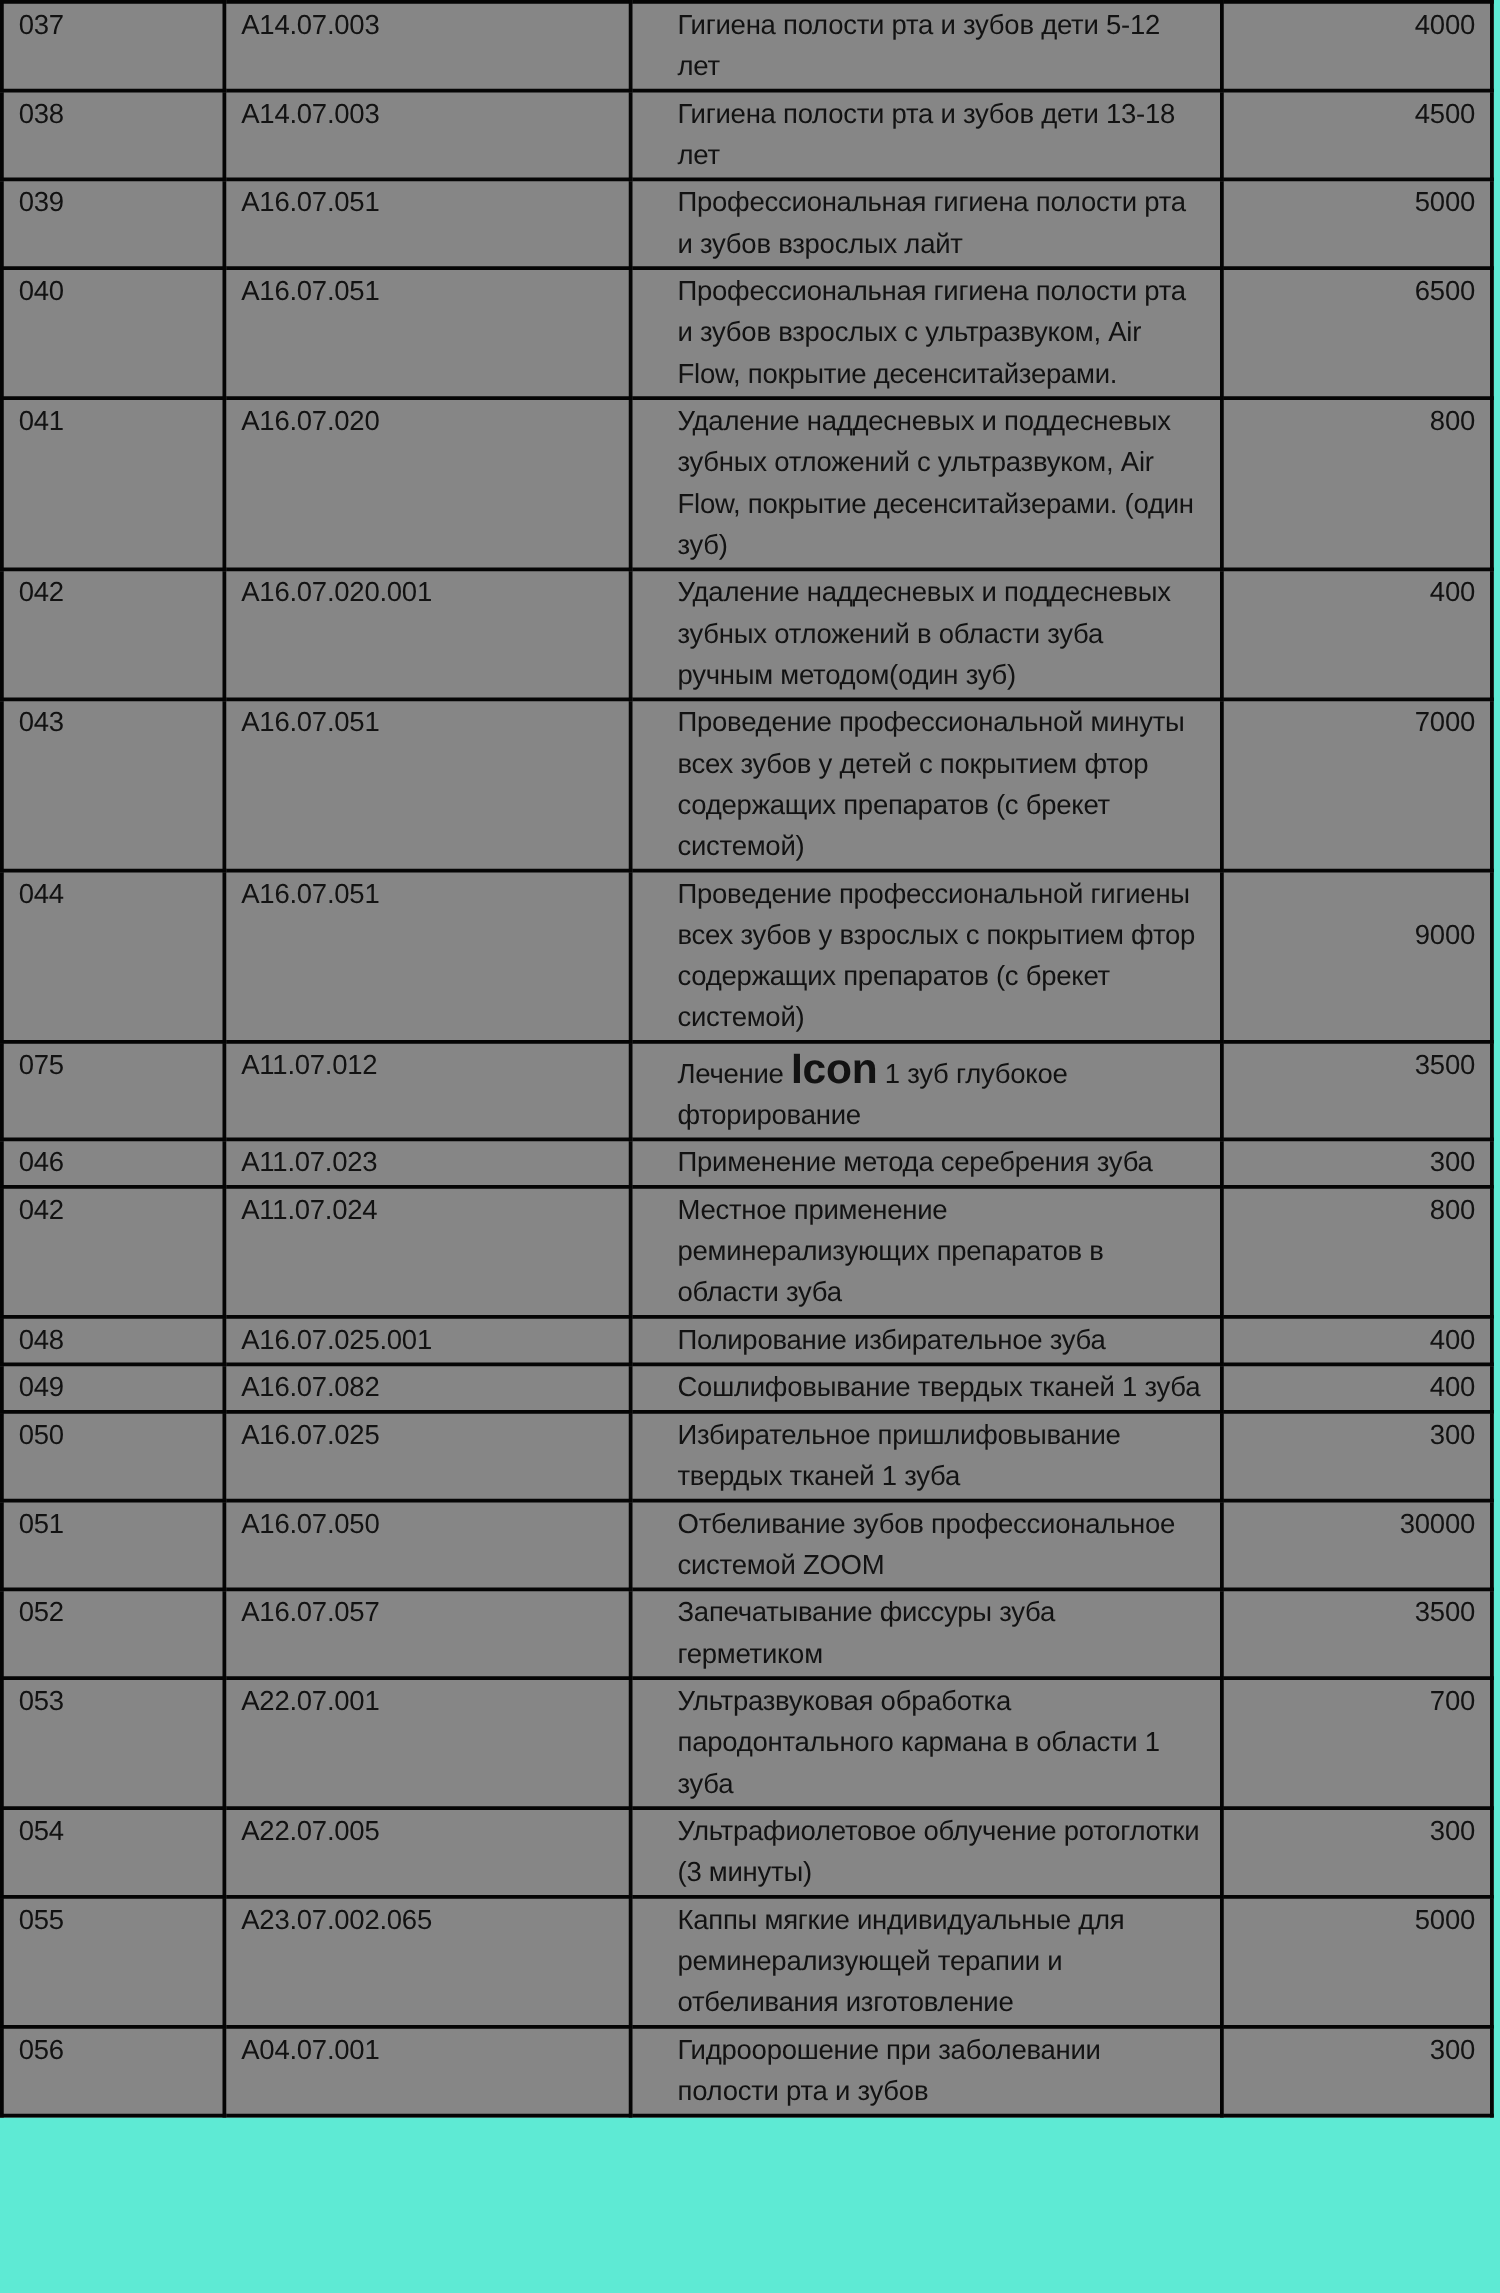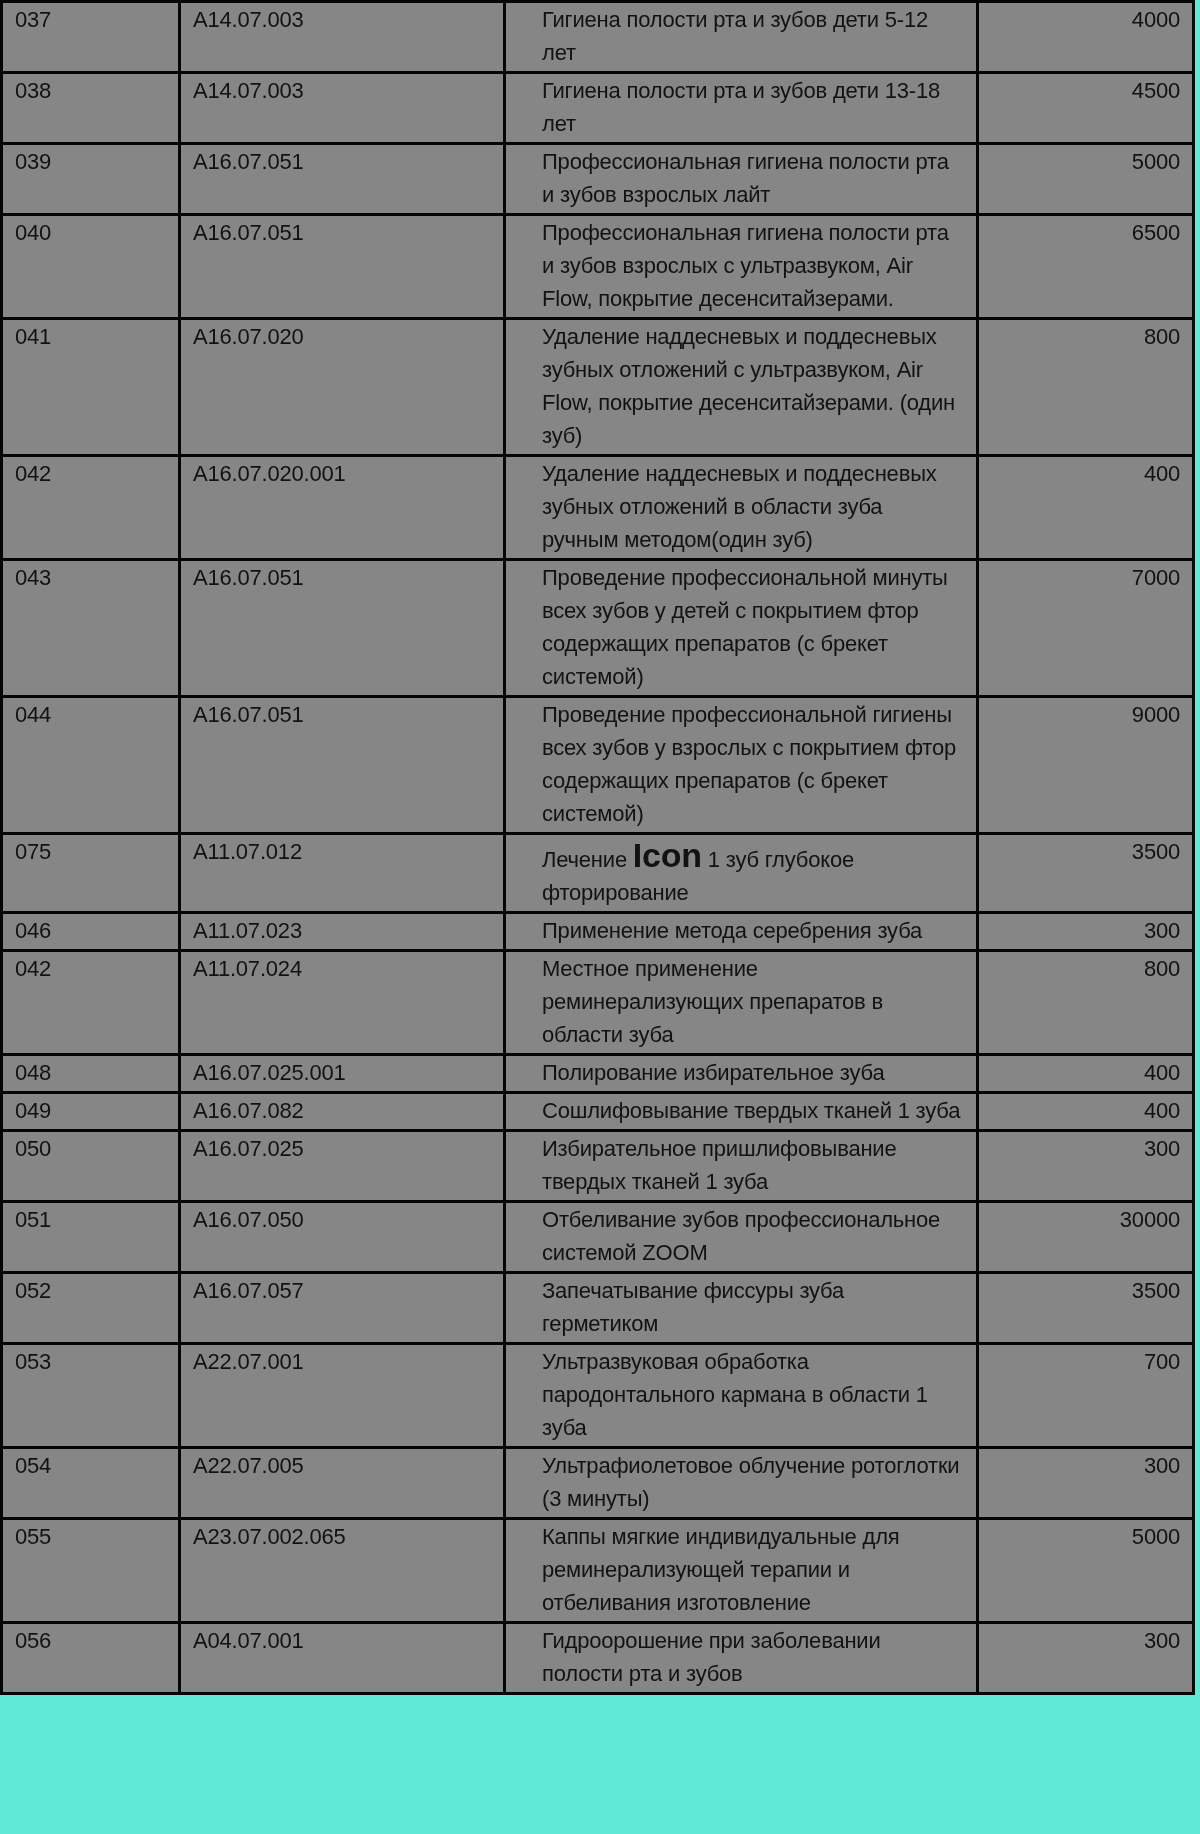--- a/index.html
+++ b/index.html
@@ -44,21 +44,21 @@
     color: #121212;
     letter-spacing: -0.2px;
     overflow: hidden;
   }
   td.c-num   { text-align: left; }
   td.c-code  { text-align: left; }
   td.c-desc  { text-align: left; padding-left: 36px; }
   td.c-price { text-align: right; }
   .seg-bold { font-weight: 400; }
   .seg-big  { font-weight: 700; font-size: 34px; line-height: 40px; }
-  .price-shift { display: inline-block; }
+  .price-shift { display: inline-block; padding-top: 33px; }
 </style>
 </head>
 <body>
 
 <div class="page">
   <table class="price-table">
     <colgroup>
       <col class="c1">
       <col class="c2">
       <col class="c3">

